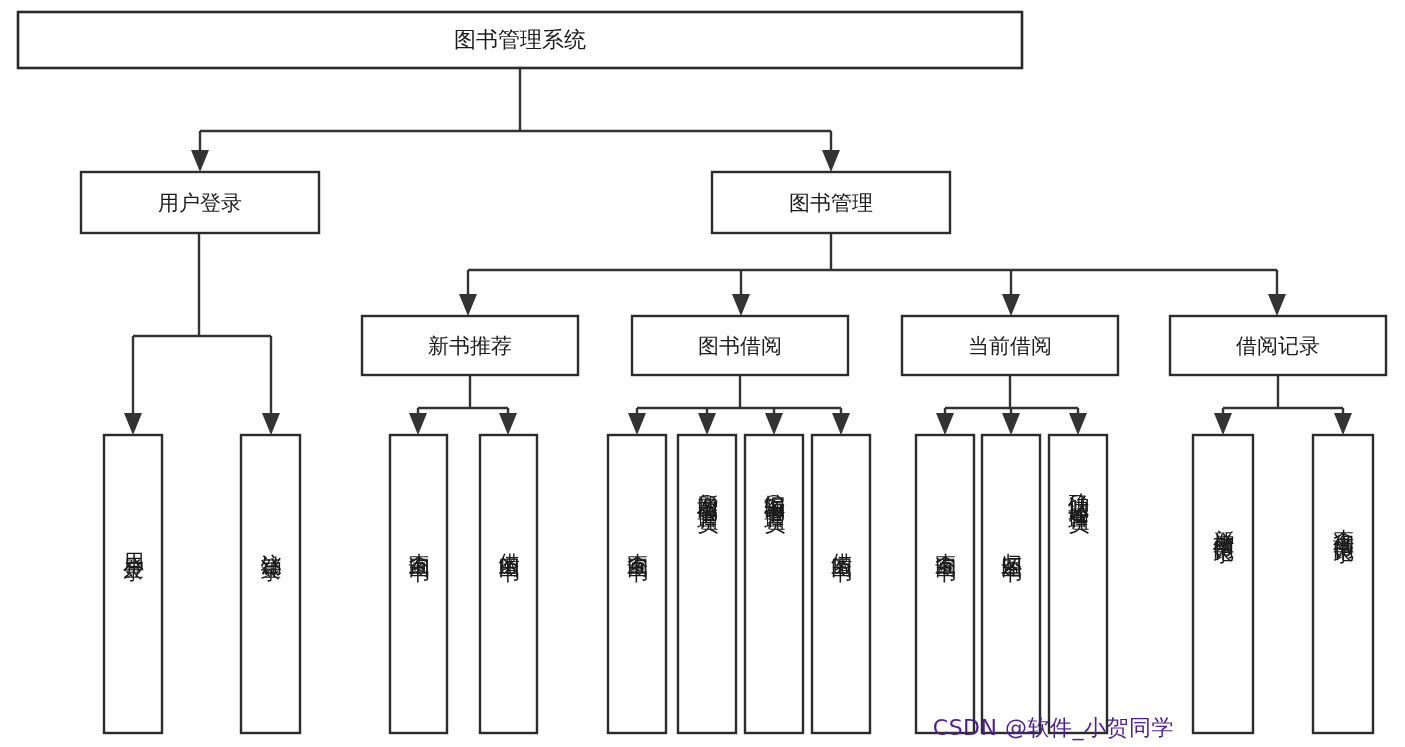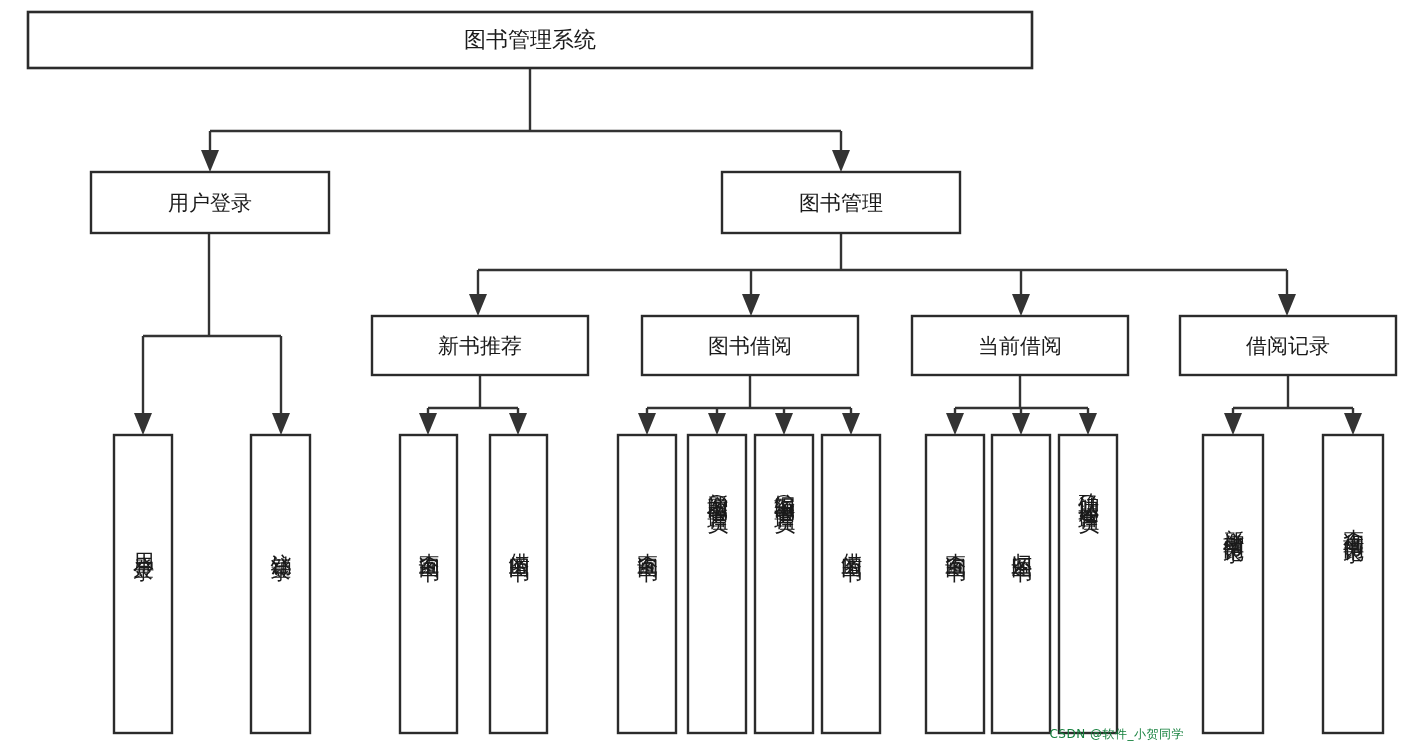--- a/index.html
+++ b/index.html
@@ -11,21 +11,20 @@
     width: 1405px;
     height: 747px;
     font-family: "DejaVu Sans", "Liberation Sans", sans-serif;
     overflow: hidden;
     position: relative;
   }
   #diagram-root {
     position: relative;
     width: 1182px;
     height: 747px;
-    margin-left: 10px;
   }
   svg.diagram-canvas {
     position: absolute;
     left: 0;
     top: 0;
     width: 1405px;
     height: 747px;
   }
   .node-box {
     fill: #ffffff;
@@ -72,22 +71,22 @@
     line-height: 1.12;
     letter-spacing: 3px;
     color: #1a1a1a;
     white-space: nowrap;
   }
   .watermark {
     position: absolute;
     right: 8px;
     bottom: 4px;
     font-family: "DejaVu Sans", "Liberation Sans", sans-serif;
-    font-size: 12px;
-    color: #15803d;
+    font-size: 22px;
+    color: #4c1d95;
     letter-spacing: 0.5px;
     white-space: nowrap;
   }
 </style>
 </head>
 <body>
 
 <div id="diagram-root">
   <svg class="diagram-canvas" viewBox="0 0 1405 747">
     <g id="connector-layer">

